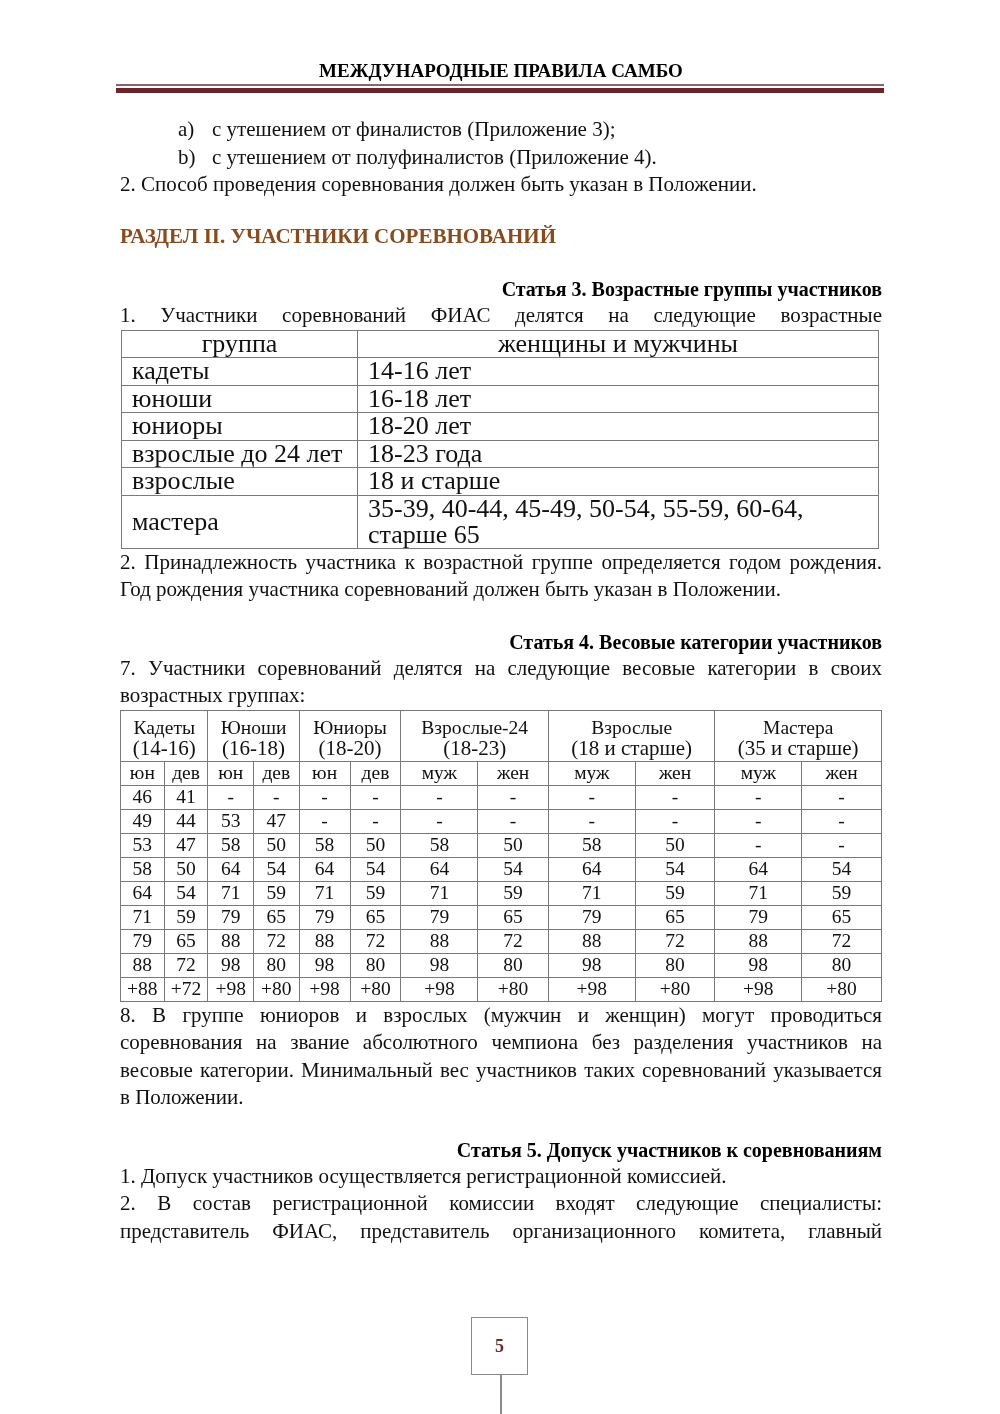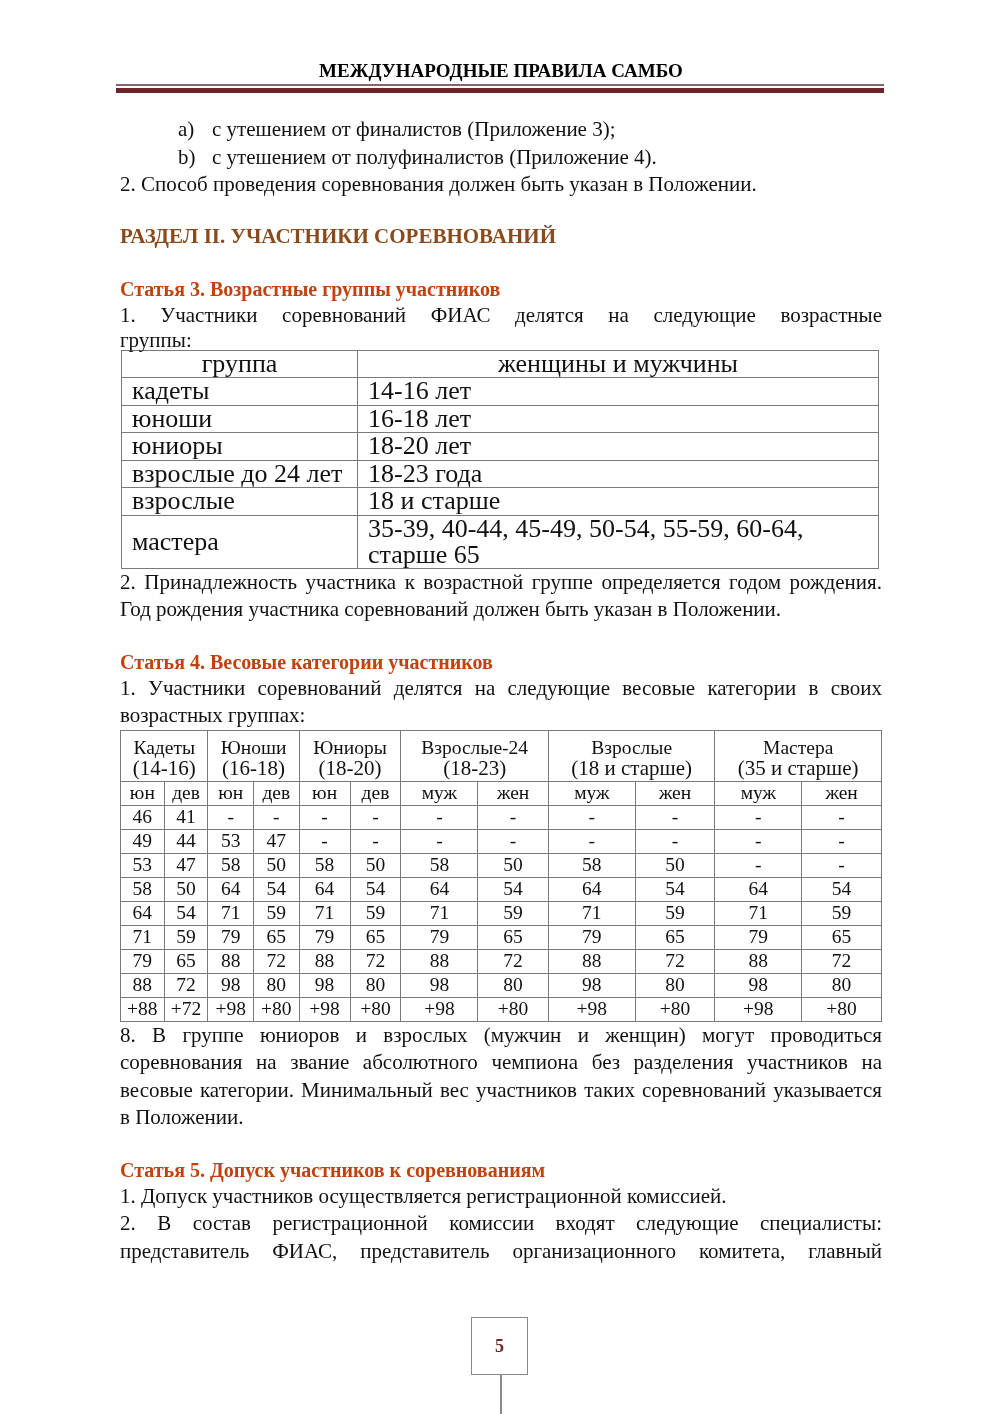--- a/index.html
+++ b/index.html
@@ -62,24 +62,25 @@
     .justify { text-align: justify; text-align-last: left; }
     .justify-full { text-align: justify; text-align-last: justify; }
     .section-title {
       color: #8b4a1c;
       font-weight: bold;
       font-size: 21px;
       margin-top: 24px;
       margin-bottom: 26px;
     }
     .article-title {
-      color: #c2410c;
+      color: #000000;
       font-weight: bold;
       font-size: 20px;
       line-height: 26px;
+      text-align: right;
     }
     .gap { height: 25px; }
     table {
       border-collapse: collapse;
     }
     table.ages {
       width: 758px;
       margin-left: 1px;
       font-size: 26px;
     }
@@ -154,21 +155,20 @@
   <div class="list-item">
     <span class="marker">b)</span>
     <span>с утешением от полуфиналистов (Приложение 4).</span>
   </div>
   <p>2. Способ проведения соревнования должен быть указан в Положении.</p>
 
   <div class="section-title">РАЗДЕЛ II. УЧАСТНИКИ СОРЕВНОВАНИЙ</div>
 
   <div class="article-title">Статья 3. Возрастные группы участников</div>
   <p class="justify-full">1. Участники соревнований ФИАС делятся на следующие возрастные</p>
-  <p style="line-height:20px;">группы:</p>
 
   <table class="ages">
     <tbody>
         <tr>
       <th>группа</th>
       <th>женщины и мужчины</th>
     </tr>
     <tr>
       <td class="col1">кадеты</td>
       <td>14-16 лет</td>
@@ -194,21 +194,21 @@
       <td>35-39, 40-44, 45-49, 50-54, 55-59, 60-64, старше 65</td>
     </tr>
   </tbody>
     </table>
 
   <p class="justify">2. Принадлежность участника к возрастной группе определяется годом рождения. Год рождения участника соревнований должен быть указан в Положении.</p>
 
   <div class="gap"></div>
 
   <div class="article-title">Статья 4. Весовые категории участников</div>
-  <p class="justify">1. Участники соревнований делятся на следующие весовые категории в своих возрастных группах:</p>
+  <p class="justify">7. Участники соревнований делятся на следующие весовые категории в своих возрастных группах:</p>
 
   <table class="weights" id="weights-table">
     <thead>
       <tr id="weights-group-row">
           <th class="group" colspan="2">
             <span class="group-name">Кадеты</span>
             <span class="group-range">(14-16)</span>
           </th>
           <th class="group" colspan="2">
             <span class="group-name">Юноши</span>

